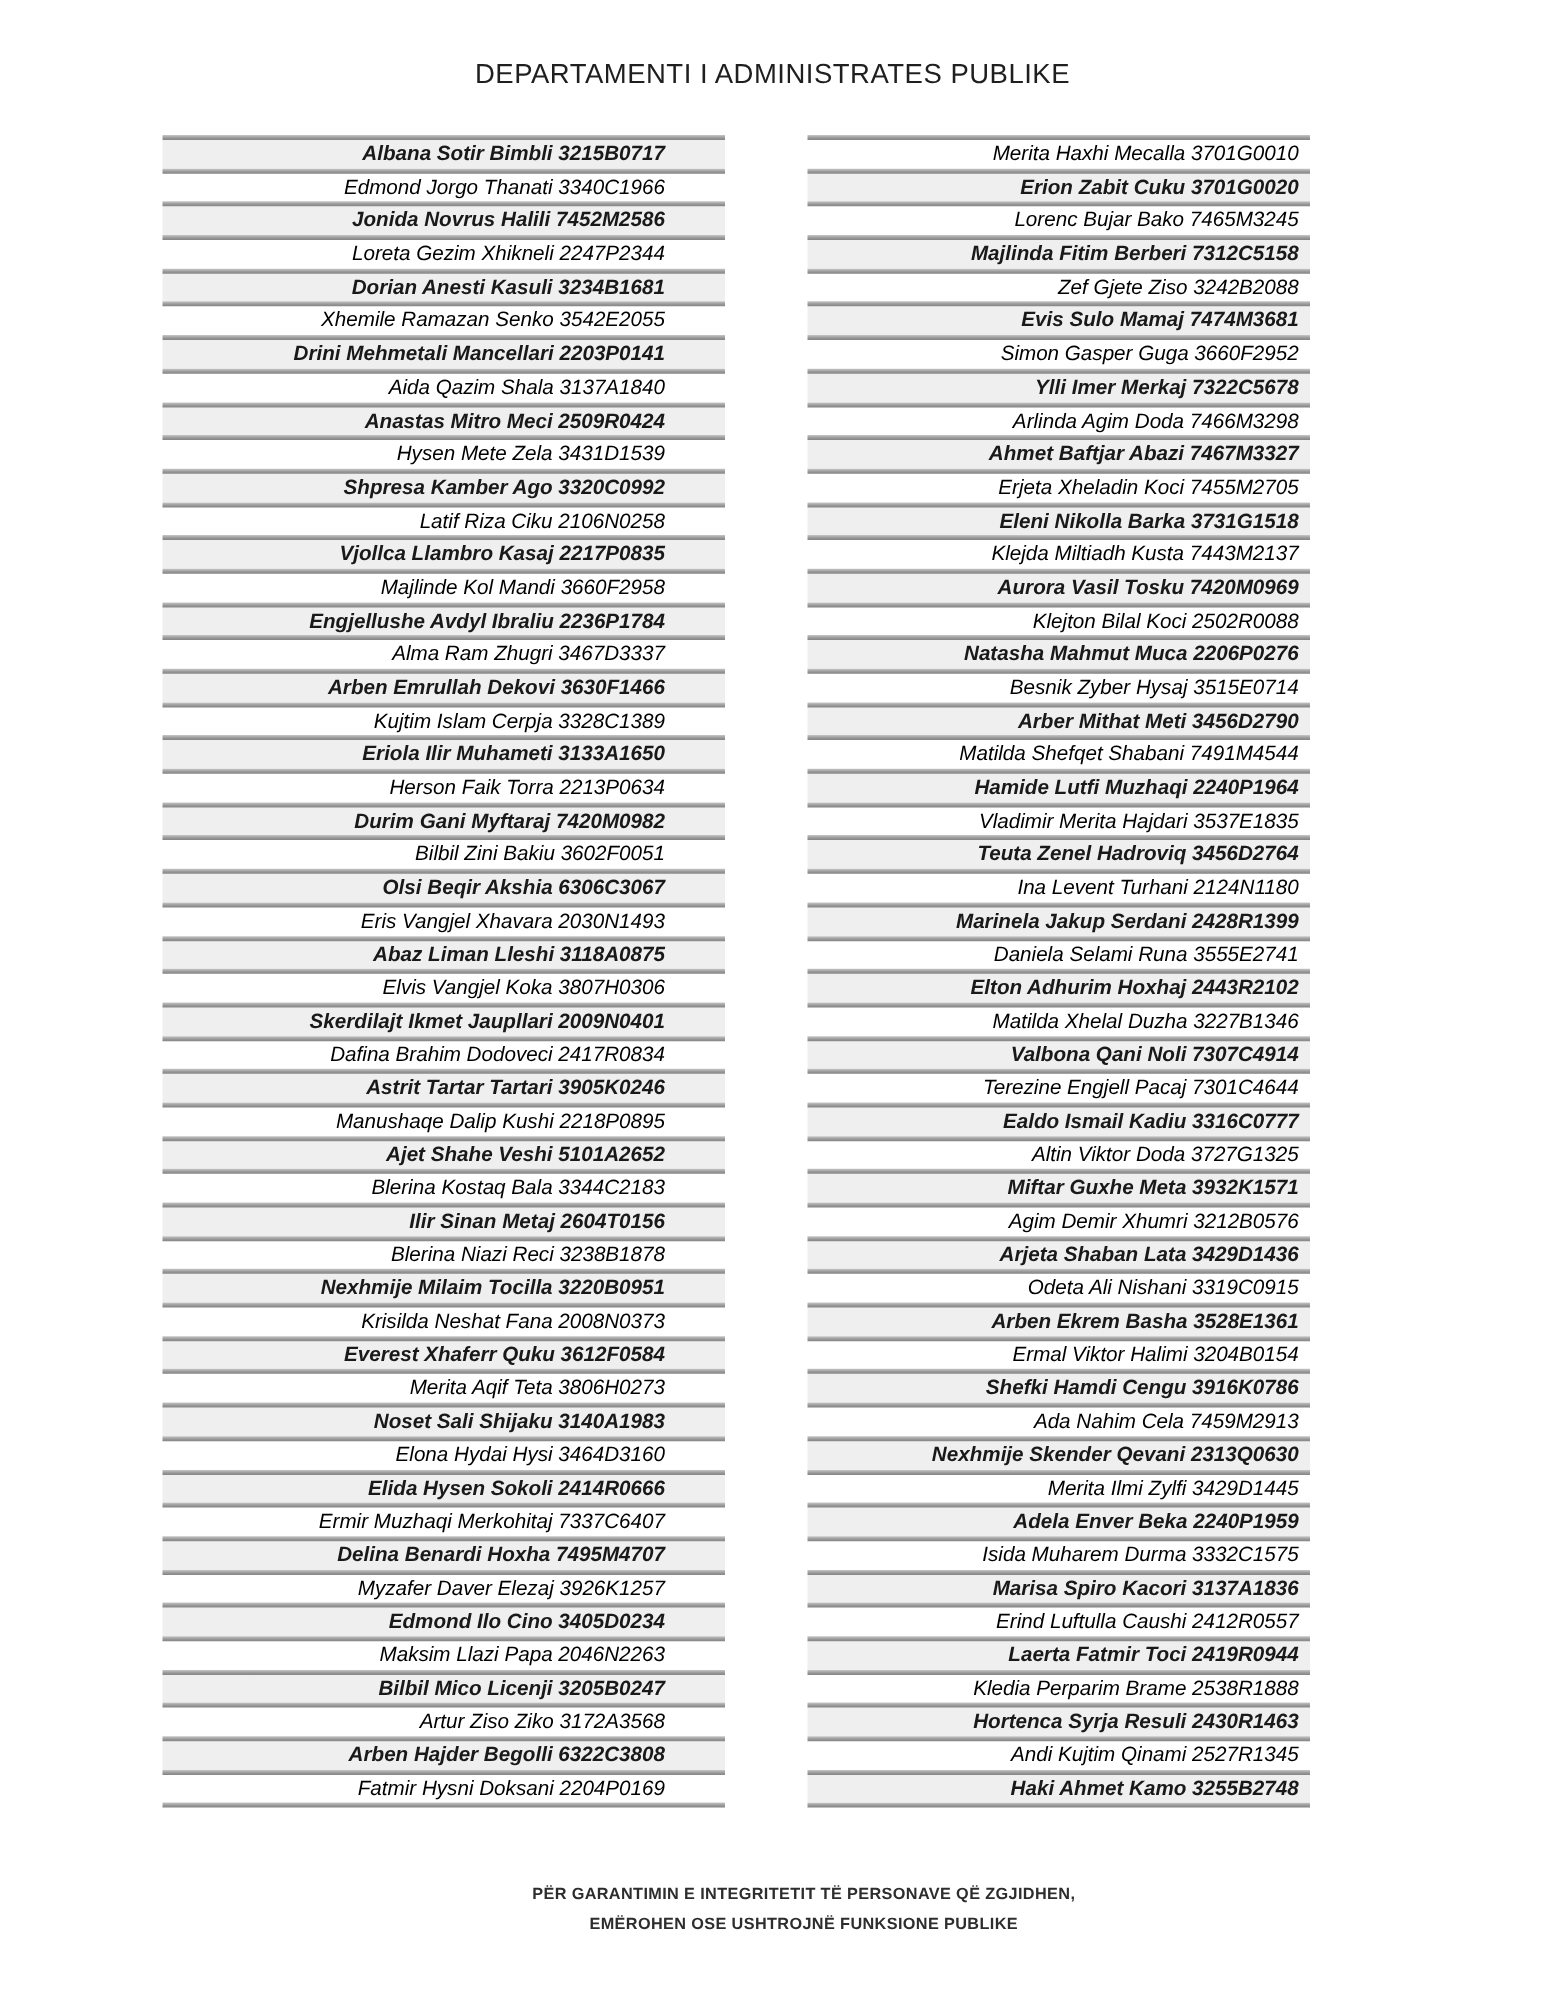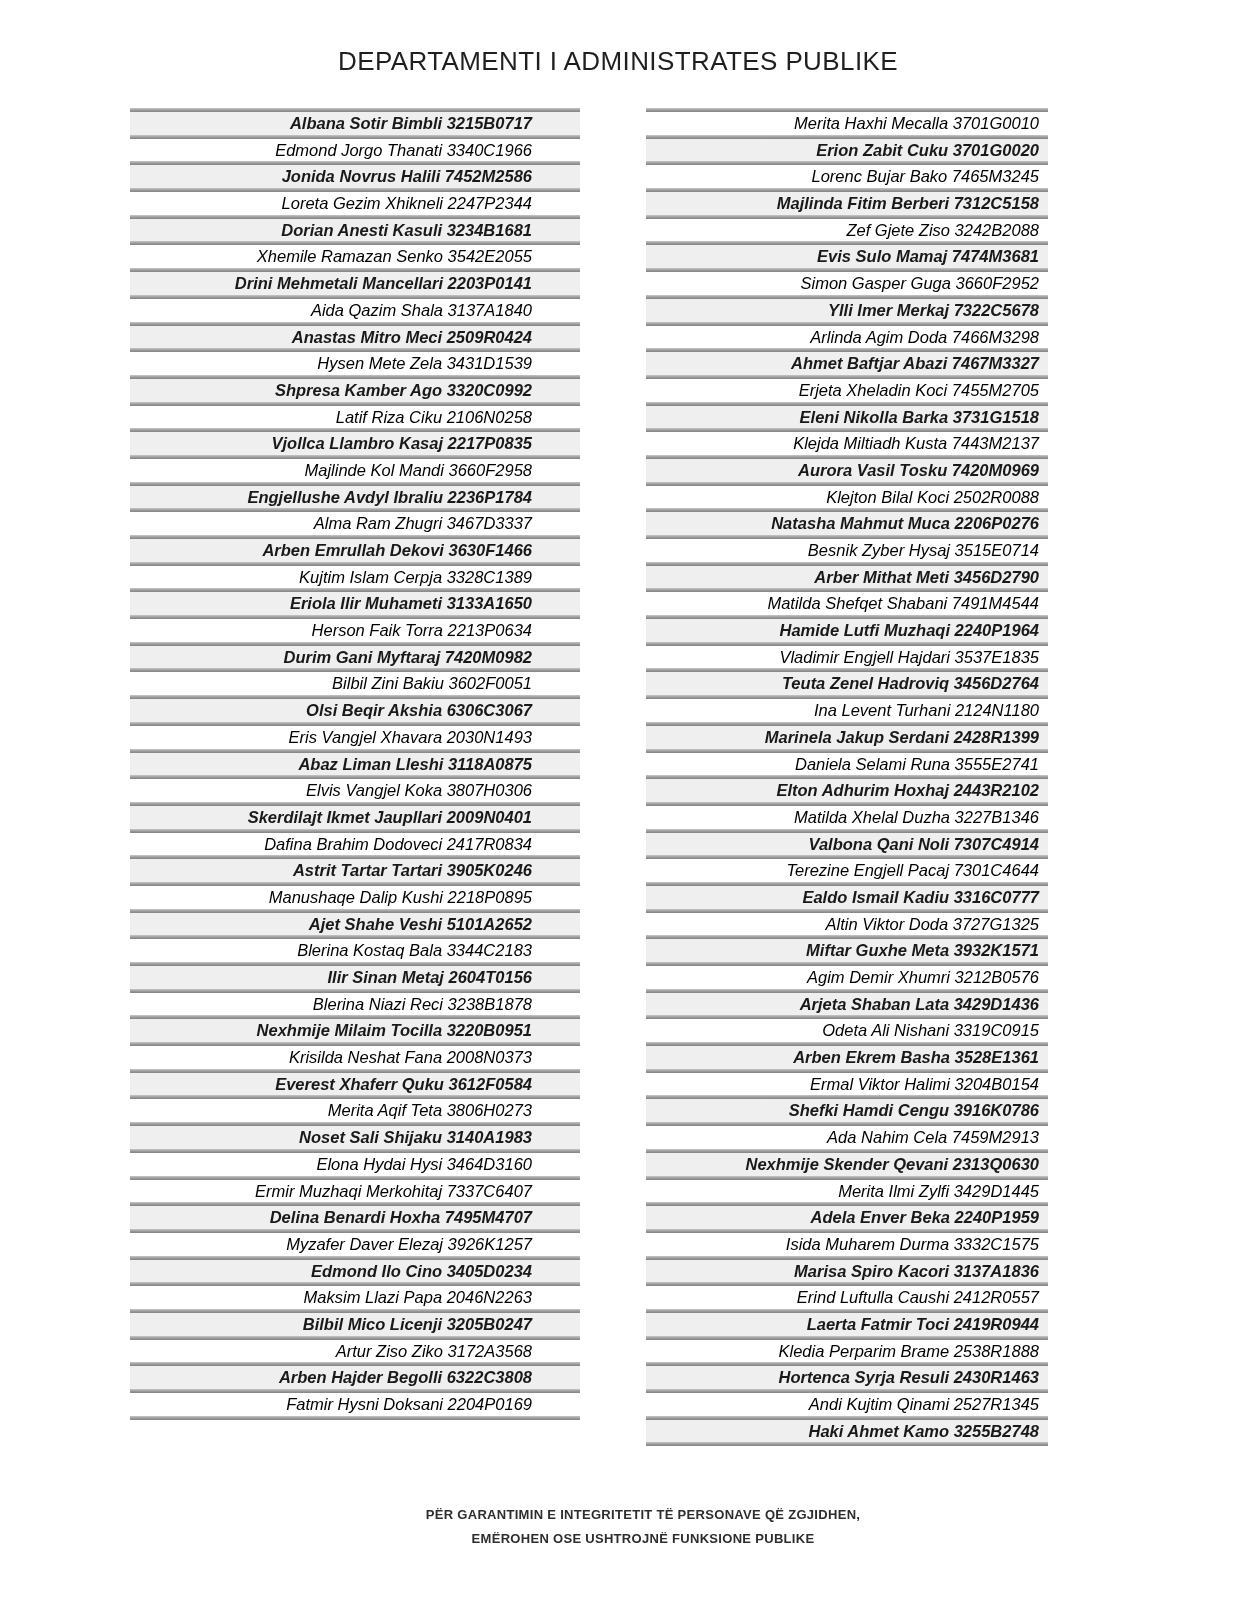--- a/index.html
+++ b/index.html
@@ -14,21 +14,21 @@
     font-family: "Liberation Sans", "DejaVu Sans", sans-serif;
     overflow: hidden;
   }
   .page-title {
     position: absolute;
     top: 46px;
     left: 0;
     width: 100%;
     box-sizing: border-box;
     text-align: center;
-    font-size: 26px;
+    font-size: 22px;
     letter-spacing: 0.4px;
     color: #1f1f1f;
     white-space: nowrap;
   }
   .column {
     position: absolute;
     top: 108px;
     font-style: italic;
   }
   .column.left {
@@ -128,20 +128,21 @@
     <div class="row shaded"><span>Ajet Shahe Veshi 5101A2652</span></div>
     <div class="row plain"><span>Blerina Kostaq Bala 3344C2183</span></div>
     <div class="row shaded"><span>Ilir Sinan Metaj 2604T0156</span></div>
     <div class="row plain"><span>Blerina Niazi Reci 3238B1878</span></div>
     <div class="row shaded"><span>Nexhmije Milaim Tocilla 3220B0951</span></div>
     <div class="row plain"><span>Krisilda Neshat Fana 2008N0373</span></div>
     <div class="row shaded"><span>Everest Xhaferr Quku 3612F0584</span></div>
     <div class="row plain"><span>Merita Aqif Teta 3806H0273</span></div>
     <div class="row shaded"><span>Noset Sali Shijaku 3140A1983</span></div>
     <div class="row plain"><span>Elona Hydai Hysi 3464D3160</span></div>
+    <div class="row shaded"><span>Elida Hysen Sokoli 2414R0666</span></div>
     <div class="row plain"><span>Ermir Muzhaqi Merkohitaj 7337C6407</span></div>
     <div class="row shaded"><span>Delina Benardi Hoxha 7495M4707</span></div>
     <div class="row plain"><span>Myzafer Daver Elezaj 3926K1257</span></div>
     <div class="row shaded"><span>Edmond Ilo Cino 3405D0234</span></div>
     <div class="row plain"><span>Maksim Llazi Papa 2046N2263</span></div>
     <div class="row shaded"><span>Bilbil Mico Licenji 3205B0247</span></div>
     <div class="row plain"><span>Artur Ziso Ziko 3172A3568</span></div>
     <div class="row shaded"><span>Arben Hajder Begolli 6322C3808</span></div>
     <div class="row plain"><span>Fatmir Hysni Doksani 2204P0169</span></div>
   </div>
@@ -160,21 +161,21 @@
     <div class="row plain"><span>Erjeta Xheladin Koci 7455M2705</span></div>
     <div class="row shaded"><span>Eleni Nikolla Barka 3731G1518</span></div>
     <div class="row plain"><span>Klejda Miltiadh Kusta 7443M2137</span></div>
     <div class="row shaded"><span>Aurora Vasil Tosku 7420M0969</span></div>
     <div class="row plain"><span>Klejton Bilal Koci 2502R0088</span></div>
     <div class="row shaded"><span>Natasha Mahmut Muca 2206P0276</span></div>
     <div class="row plain"><span>Besnik Zyber Hysaj 3515E0714</span></div>
     <div class="row shaded"><span>Arber Mithat Meti 3456D2790</span></div>
     <div class="row plain"><span>Matilda Shefqet Shabani 7491M4544</span></div>
     <div class="row shaded"><span>Hamide Lutfi Muzhaqi 2240P1964</span></div>
-    <div class="row plain"><span>Vladimir Engjell Hajdari 3537E1835</span></div>
+    <div class="row plain"><span>Vladimir Merita Hajdari 3537E1835</span></div>
     <div class="row shaded"><span>Teuta Zenel Hadroviq 3456D2764</span></div>
     <div class="row plain"><span>Ina Levent Turhani 2124N1180</span></div>
     <div class="row shaded"><span>Marinela Jakup Serdani 2428R1399</span></div>
     <div class="row plain"><span>Daniela Selami Runa 3555E2741</span></div>
     <div class="row shaded"><span>Elton Adhurim Hoxhaj 2443R2102</span></div>
     <div class="row plain"><span>Matilda Xhelal Duzha 3227B1346</span></div>
     <div class="row shaded"><span>Valbona Qani Noli 7307C4914</span></div>
     <div class="row plain"><span>Terezine Engjell Pacaj 7301C4644</span></div>
     <div class="row shaded"><span>Ealdo Ismail Kadiu 3316C0777</span></div>
     <div class="row plain"><span>Altin Viktor Doda 3727G1325</span></div>

